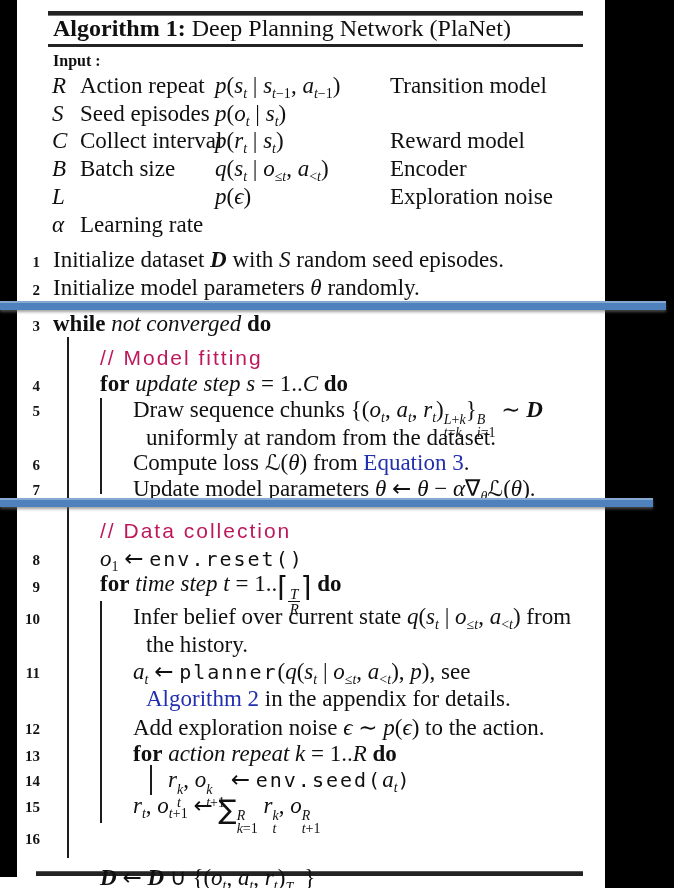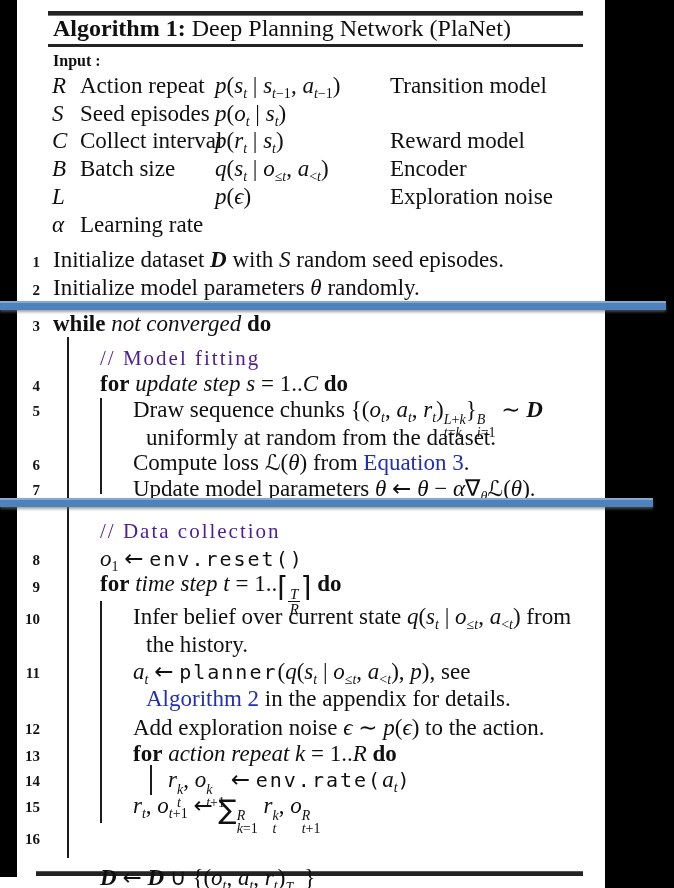--- a/index.html
+++ b/index.html
@@ -37,21 +37,21 @@
   }
   #title{top:15px;font-size:24px;}
   #title b{font-size:24px;}
   #input-label{top:48px;font-weight:bold;font-size:16px;}
   .prow{position:absolute;left:0;top:0;width:605px;height:26px;}
   .prow .psym{position:absolute;left:52px;font-size:23px;font-style:italic;}
   .prow .pdesc{position:absolute;left:80px;font-size:23px;}
   .prow .pmath{position:absolute;left:215px;font-size:23px;}
   .prow .pmodel{position:absolute;left:390px;font-size:23px;}
   .tt{font-family:"DejaVu Sans Mono","Liberation Mono",monospace;font-size:20px;letter-spacing:2px;}
-  .comment{font-family:Liberation Serif, serif;font-size:21px;letter-spacing:2px;color:#4c1d95;}
+  .comment{font-family:Liberation Sans, sans-serif;font-size:21px;letter-spacing:2px;color:#be185d;}
   .lnk{color:#222fae;cursor:pointer;}
   .sym{font-family:"DejaVu Sans",sans-serif;}
   .scr{font-family:"DejaVu Sans",sans-serif;font-style:italic;font-size:22px;}
   .cal{font-style:italic;font-weight:bold;}
   sub{font-size:14px;vertical-align:-5px;line-height:0;}
   .ss{display:inline-flex;flex-direction:column;font-size:14px;line-height:13px;vertical-align:-7px;text-align:left;justify-content:flex-end;}
   .ss span{display:block;}
   .frac{display:inline-flex;flex-direction:column;font-size:15px;line-height:14px;vertical-align:-8px;text-align:center;}
   .frac .fr-t{border-bottom:1px solid #111;padding:0 2px;}
   .ceil{font-family:"DejaVu Sans",sans-serif;font-size:28px;vertical-align:-5px;}
@@ -151,21 +151,21 @@
 <div class="line lvl2" style="top:658px"><i>a</i><sub><i>t</i></sub> <span class="sym">←</span> <span class="tt">planner</span>(<i>q</i>(<i>s</i><sub><i>t</i></sub> | <i>o</i><sub>≤<i>t</i></sub>, <i>a</i><sub>&lt;<i>t</i></sub>), <i>p</i>), see</div>
 <div class="line cont" style="top:686px"><span class="lnk">Algorithm 2</span> in the appendix for details.</div>
 <div class="line lvl2" style="top:714px">Add exploration noise <i>ϵ</i> <span class="sym">∼</span> <i>p</i>(<i>ϵ</i>) to the action.</div>
 <div class="line lvl2" style="top:741px"><b>for</b> <i>action repeat k</i> = 1..<i>R</i> <b>do</b></div>
 <div class="line lvl3" style="top:766px"><i>r</i><span class="ss">
       <span><i>k</i></span>
       <span><i>t</i></span>
     </span>, <i>o</i><span class="ss">
       <span><i>k</i></span>
       <span><i>t</i>+1</span>
-    </span> <span class="sym">←</span> <span class="tt">env.rate(</span><i>a</i><sub><i>t</i></sub><span class="tt">)</span></div>
+    </span> <span class="sym">←</span> <span class="tt">env.seed(</span><i>a</i><sub><i>t</i></sub><span class="tt">)</span></div>
 <div class="line lvl2" style="top:792px"><i>r</i><sub><i>t</i></sub>, <i>o</i><sub><i>t</i>+1</sub> <span class="sym">←</span> <span class="sum">∑</span><span class="ss">
       <span><i>R</i></span>
       <span><i>k</i>=1</span>
     </span> <i>r</i><span class="ss">
       <span><i>k</i></span>
       <span><i>t</i></span>
     </span>, <i>o</i><span class="ss">
       <span><i>R</i></span>
       <span><i>t</i>+1</span>
     </span></div>

